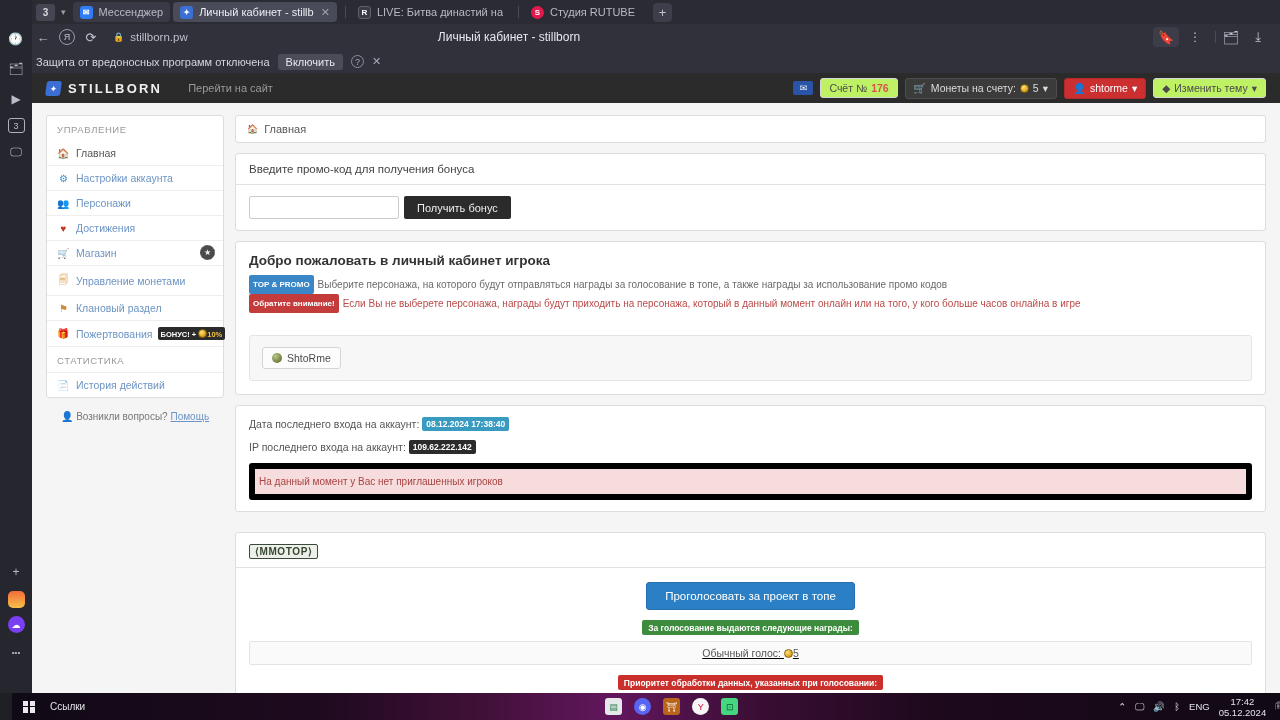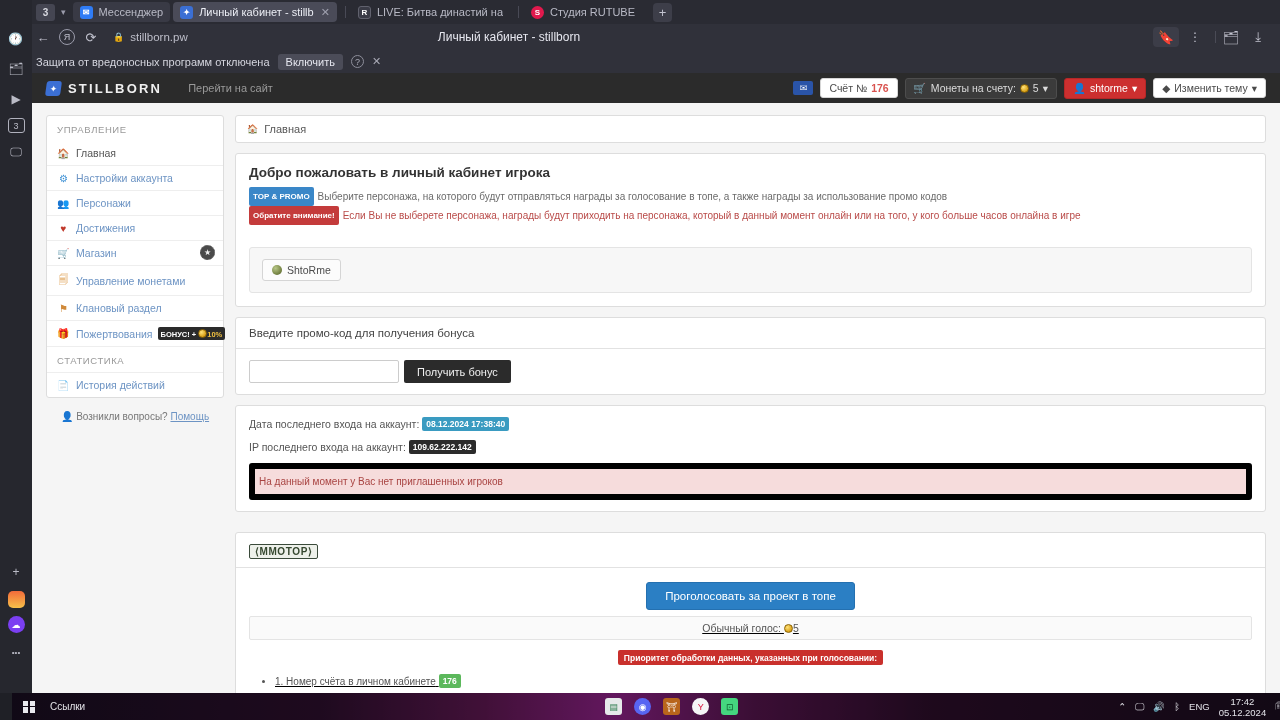--- a/index.html
+++ b/index.html
@@ -105,21 +105,21 @@
   }
   .logo-text {
     color: #efefef; font-weight: bold; font-size: 13px; letter-spacing: 2.2px;
   }
   .hdr-link { color: #9a9a9a; font-size: 11px; margin-left: 26px; }
   #hdr-right { margin-left: auto; display: flex; align-items: center; gap: 7px; }
   .hbtn {
     font-size: 10.5px; border-radius: 3px; padding: 3px 8px; display: flex;
     align-items: center; gap: 4px; white-space: nowrap;
   }
-  .hbtn.light { background: #ffffff; color: #4a4a4a; border: 1px solid #d6d6d6; }
+  .hbtn.light { background: #bef264; color: #4a4a4a; border: 1px solid #d6d6d6; }
   .hbtn.dark { background: #3b3b3b; color: #dcdcdc; border: 1px solid #4d4d4d; }
   .hbtn.red { background: #cc2f2f; color: #fff; border: 1px solid #b52727; }
   .hbtn .cnt { color: #d9534f; font-weight: bold; }
   .mailico {
     width: 20px; height: 14px; background: #2a54a8; border-radius: 2px;
     display: flex; align-items: center; justify-content: center;
     color: #fff; font-size: 9px;
   }
   .coin {
     display: inline-block; width: 9px; height: 9px; border-radius: 50%;
@@ -422,42 +422,42 @@
       </div>
 
       <div id="main">
 
         <div class="crumb">
           <span style="color:#c0392b;font-size:9px">🏠</span>
           <span>Главная</span>
         </div>
 
         <div class="card">
+          <div class="card-title">Введите промо-код для получения бонуса</div>
+          <div class="promorow">
+            <input id="promo-input" type="text" placeholder="" style="">
+            <button id="promo-btn">Получить бонус</button>
+          </div>
+        </div>
+
+        <div class="card">
           <div class="card-pad">
             <h2 class="welcome">Добро пожаловать в личный кабинет игрока</h2>
             <div class="noteline">
               <span class="lbl blue">TOP &amp; PROMO</span><span>Выберите персонажа, на которого будут отправляться награды за голосование в топе, а также награды за использование промо кодов</span>
             </div>
             <div class="noteline warn">
               <span class="lbl red">Обратите внимание!</span><span>Если Вы не выберете персонажа, награды будут приходить на персонажа, который в данный момент онлайн или на того, у кого больше часов онлайна в игре</span>
             </div>
           </div>
           <div class="charbox">
             <div class="charbtn">
               <span class="orb"></span>
               <span>ShtoRme</span>
             </div>
-          </div>
-        </div>
-
-        <div class="card">
-          <div class="card-title">Введите промо-код для получения бонуса</div>
-          <div class="promorow">
-            <input id="promo-input" type="text" placeholder="" style="">
-            <button id="promo-btn">Получить бонус</button>
           </div>
         </div>
 
         <div class="card">
           <div class="card-pad">
             <div class="infoline">
               <span>Дата последнего входа на аккаунт:</span>
               <span class="tag teal">08.12.2024 17:38:40</span>
             </div>
             <div class="infoline">
@@ -467,20 +467,21 @@
             <div class="alert-pink">На данный момент у Вас нет приглашенных игроков</div>
           </div>
         </div>
 
         <div class="card" style="margin-top:20px">
           <div class="mmotop-hdr">
             <span class="mmotop-logo">⟨MMOTOP⟩</span>
           </div>
           <div class="vote-wrap">
             <button id="vote-btn">Проголосовать за проект в топе</button>
+            <div><span class="ribbon green">За голосование выдаются следующие награды:</span></div>
             <div class="voterow">
               <span>Обычный голос:</span>
               <span class="coin"></span><span>5</span>
             </div>
             <div><span class="ribbon red">Приоритет обработки данных, указанных при голосовании:</span></div>
             <ul class="vote-list">
               <li>
                 <span>1. Номер счёта в личном кабинете</span>
                 <span class="tag green">176</span>
               </li>

